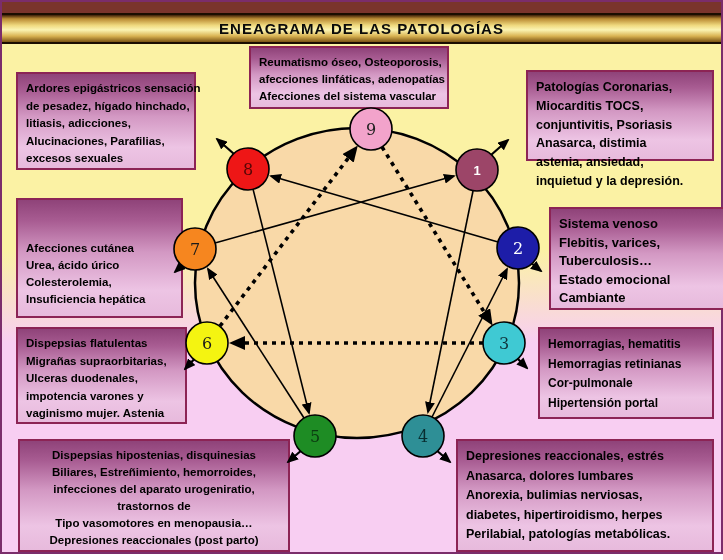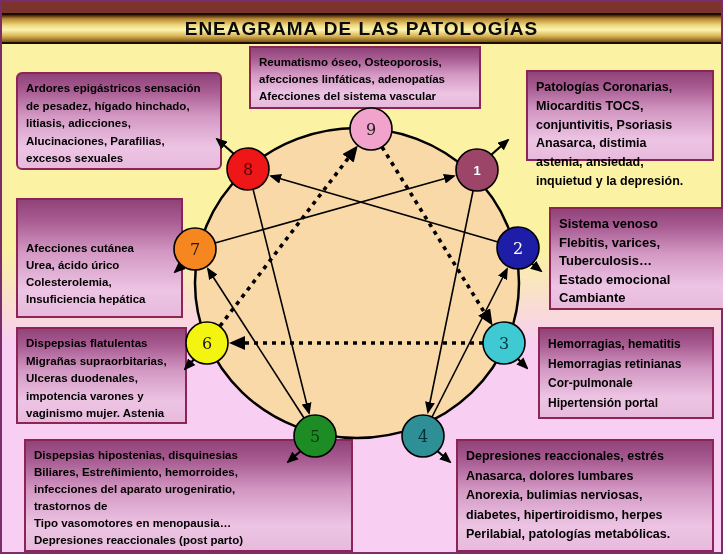--- a/index.html
+++ b/index.html
@@ -23,40 +23,40 @@
   }
   .banner {
     position:absolute; left:0; top:11px; width:100%; height:31px;
     box-sizing:border-box;
     border-top:2px solid #1A0D00;
     border-bottom:2px solid #1A0D00;
     background:linear-gradient(180deg,#3B1E07 0%,#B98A33 14%,#EFD97E 38%,#FBF4B3 55%,#D9B352 78%,#7A5414 100%);
     display:flex; align-items:center; justify-content:center;
   }
   .banner span {
-    font-size:19px; font-weight:bold; color:#0A0A0A; letter-spacing:1px;
+    font-size:15px; font-weight:bold; color:#0A0A0A; letter-spacing:1px;
     font-family:"Liberation Sans", sans-serif;
   }
   .pbox {
     position:absolute;
     box-sizing:border-box;
     background:linear-gradient(180deg,#8F4379 0%,#A85C92 18%,#D398C3 45%,#EDC4E4 78%,#E7BADC 100%);
     border:2px solid #8C2455;
     color:#000000;
     font-weight:bold;
     padding:6px 8px;
     white-space:pre;
   }
   .pbox .pre { display:block; white-space:pre; }
-  .b-top { left:247px; top:44px;  width:232px; height:63px;  font-size:11.5px; line-height:17px; }
-  .b-l1  { left:14px;  top:70px;  width:206px; height:98px;  font-size:11.5px; line-height:17.6px;border-radius:6px; }
+  .b-top { left:247px; top:44px;  width:200px; height:63px;  font-size:11.5px; line-height:17px; }
+  .b-l1  { left:14px;  top:70px;  width:180px; height:98px;  font-size:11.5px; line-height:17.6px; }
   .b-l2  { left:14px;  top:188px; width:167px; height:120px; font-size:11.5px; line-height:17px;margin-top:8px; }
   .b-l2 .big { font-size:14.5px; line-height:19px; }
   .b-l3  { left:14px;  top:325px; width:171px; height:97px;  font-size:11.5px; line-height:17.6px; }
-  .b-l4  { left:22px;  top:437px; width:329px; height:113px; font-size:11.5px; line-height:17px; }
+  .b-l4  { left:16px;  top:437px; width:272px; height:113px; font-size:11.5px; line-height:17px;text-align:center; }
   .b-r1  { left:524px; top:68px;  width:188px; height:91px; font-size:12.5px; line-height:18.8px; }
   .b-r2  { left:547px; top:205px; width:194px; height:103px; font-size:13px;   line-height:18.5px; }
   .b-r3  { left:536px; top:325px; width:176px; height:92px;  font-size:12px;   line-height:19.5px; }
   .b-r4  { left:454px; top:437px; width:258px; height:113px; font-size:12.5px; line-height:19.5px; }
   svg.diagram { position:absolute; left:0; top:0; pointer-events:none; }
   svg text.nlabel {
     font-family:"DejaVu Serif", serif;
     font-size:16px;
     text-anchor:middle;
   }

